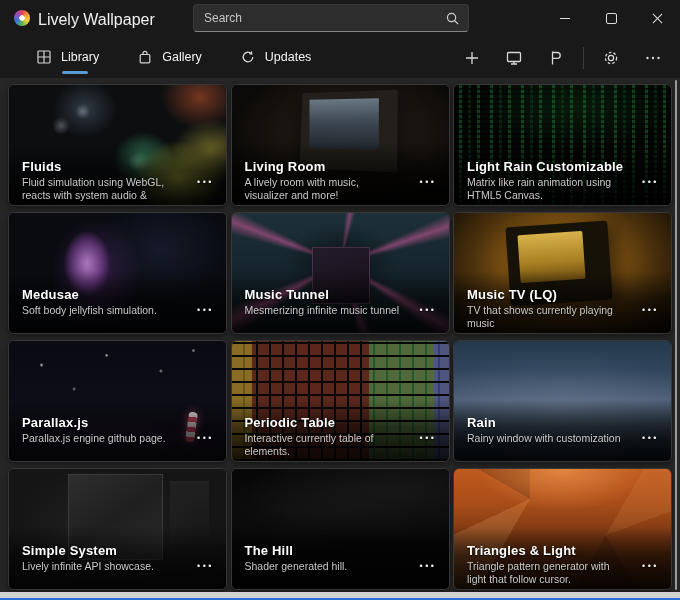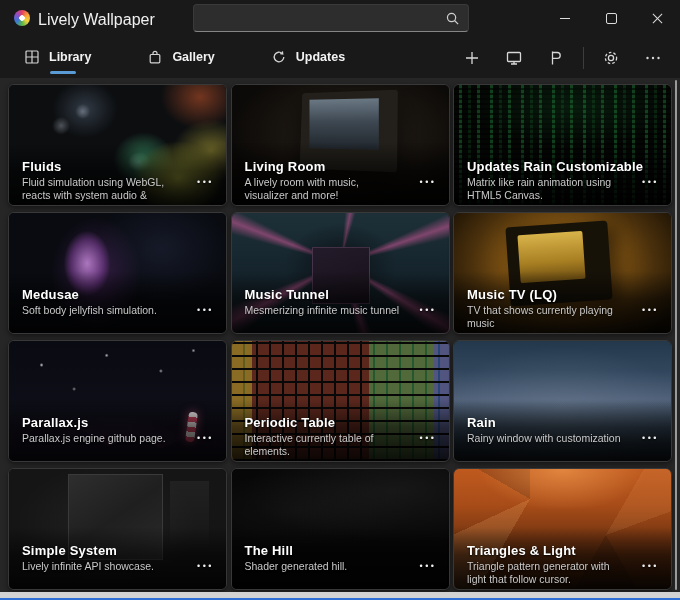--- a/index.html
+++ b/index.html
@@ -24,21 +24,21 @@
   .win-controls { position:absolute; right:0; top:0; height:36px; display:flex; }
   .win-btn { width:46px; height:36px; display:flex; align-items:center; justify-content:center; position:relative; }
   .win-min::before { content:""; width:10px; height:1px; background:#dcdcdc; }
   .win-max::before { content:""; width:9px; height:9px; border:1px solid #dcdcdc; border-radius:2px; }
   .win-close::before, .win-close::after { content:""; position:absolute; width:13px; height:1px; background:#dcdcdc; }
   .win-close::before { transform:rotate(45deg); }
   .win-close::after  { transform:rotate(-45deg); }
 
   
   .navbar { position:absolute; top:36px; left:0; right:0; height:42px; background:#191919; display:flex; align-items:center; }
-  .tabs { display:flex; gap:56px; padding-left:24px;font-weight:bold; }
+  .tabs { display:flex; gap:38px; padding-left:36px; }
   .tab { position:relative; display:flex; align-items:center; gap:9px; height:32px; }
   .tab-label { font-size:12.5px; color:#f2f2f2; }
   .tab-underline { position:absolute; left:26px; bottom:-1px; width:26px; height:3px; border-radius:2px; }
 
   .tools { position:absolute; right:10px; top:44px; display:flex; align-items:center; gap:8px; }
   .tool-btn { width:34px; height:28px; display:flex; align-items:center; justify-content:center; }
   .tool-sep { width:1px; height:22px; background:#3d3d3d; margin:0 2px; }
 
   
   .content { position:absolute; top:78px; left:0; right:0; bottom:8px; background:#262626; }
@@ -155,20 +155,21 @@
 </head>
 <body>
 
 <div class="window">
 
   <div class="titlebar">
     <div class="app-logo"></div>
     <div class="app-title">Lively Wallpaper</div>
 
     <div class="search-wrap">
+      <input class="search-input" type="text" placeholder="Search" style="">
       <span class="search-icon">
         <svg width="15" height="15" viewBox="0 0 16 16" fill="none" stroke="#cfcfcf" stroke-width="1.3">
           <circle cx="7" cy="7" r="4.4"></circle>
             <path d="M10.4 10.4 L14 14"></path>
         </svg>
       </span>
     </div>
 
     <div class="win-controls">
       <div class="win-btn win-min"></div>
@@ -264,21 +265,21 @@
           <div class="card-title">Living Room</div>
           <div class="card-desc">A lively room with music, visualizer and more!</div>
         </div>
         <div class="card-more">•••</div>
       </div>
 
       <div class="card">
         <div class="thumb thumb-2"></div>
         <div class="card-overlay"></div>
         <div class="card-text">
-          <div class="card-title">Updates Rain Customizable</div>
+          <div class="card-title">Light Rain Customizable</div>
           <div class="card-desc">Matrix like rain animation using HTML5 Canvas.</div>
         </div>
         <div class="card-more">•••</div>
       </div>
 
       <div class="card">
         <div class="thumb thumb-3"></div>
         <div class="card-overlay"></div>
         <div class="card-text">
           <div class="card-title">Medusae</div>

